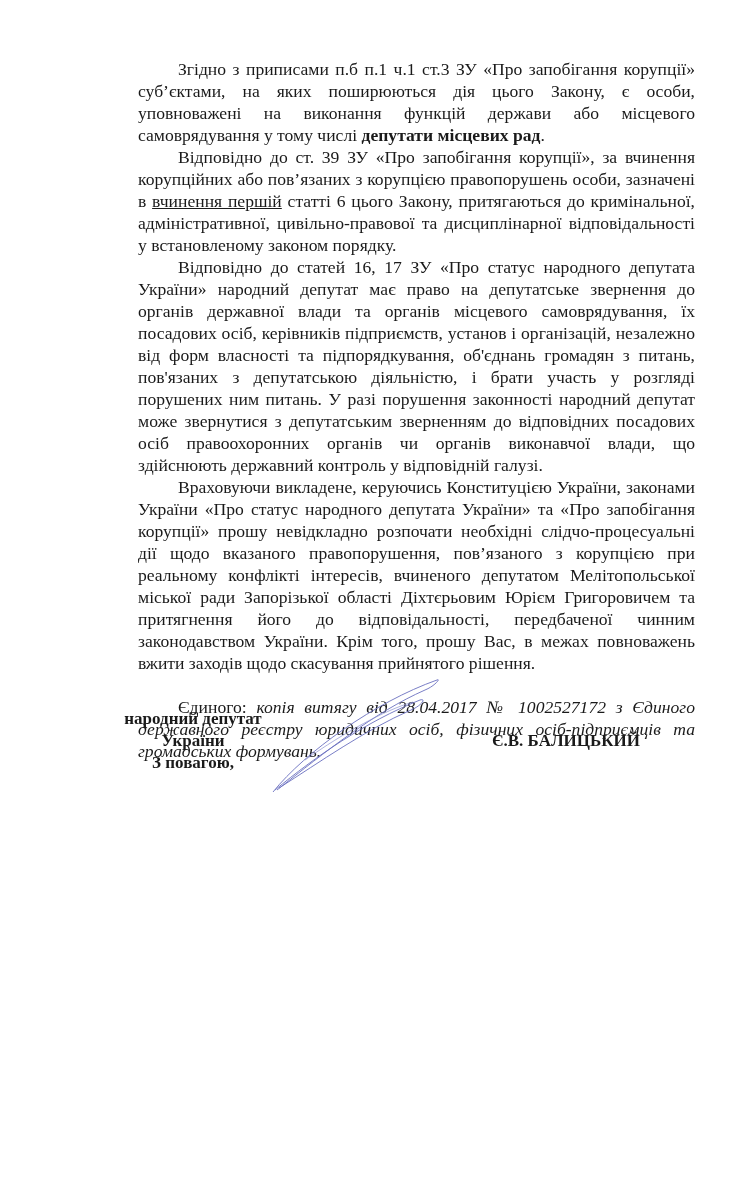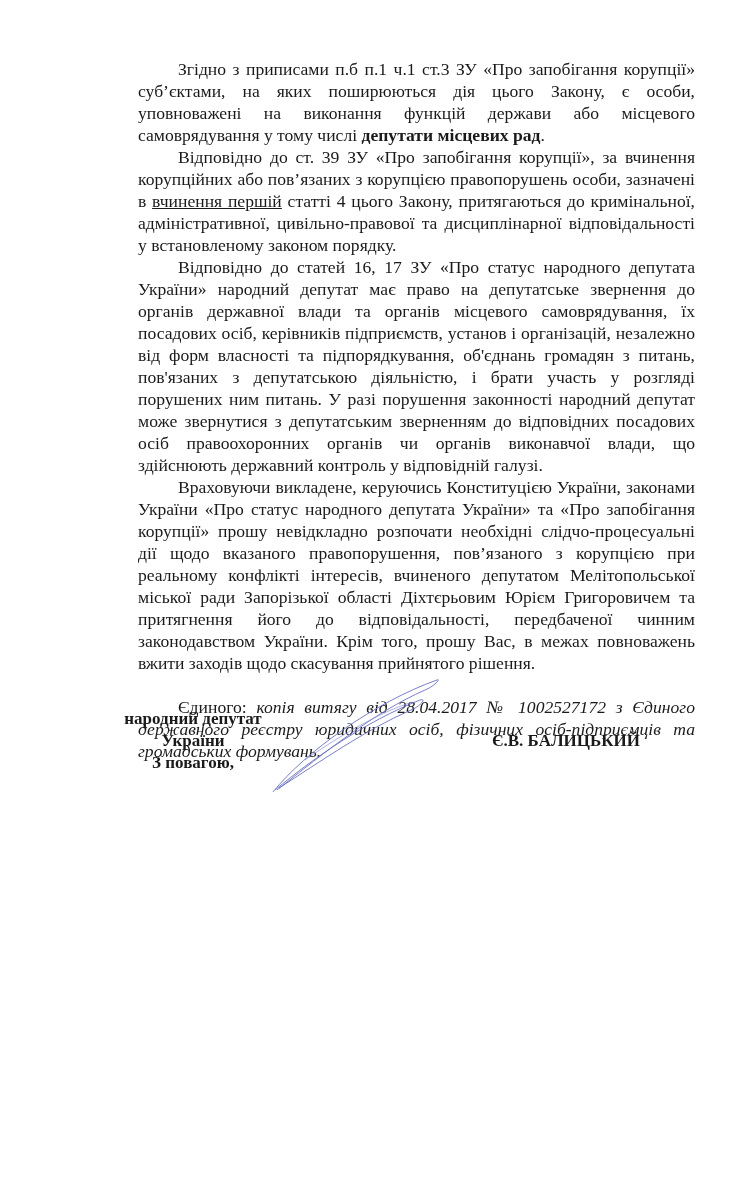--- a/index.html
+++ b/index.html
@@ -25,21 +25,21 @@
   .sig-left { position: absolute; left: 93px; top: 0; width: 200px; text-align: center; line-height: 22px; }
   .sig-name { position: absolute; left: 492px; top: 22px; line-height: 22px; }
   .signature { position: absolute; left: 265px; top: 672px; width: 180px; height: 130px; }
 </style>
 </head>
 <body>
 
 <div class="page">
   <div class="text">
     <p class="para"><span>Згідно з приписами  п.б п.1 ч.1 ст.3 ЗУ «Про запобігання корупції» суб’єктами, на яких поширюються дія цього Закону, є особи, уповноважені на виконання функцій держави або місцевого самоврядування у тому числі </span><span class="bold">депутати місцевих рад</span><span>.</span></p>
-    <p class="para"><span>Відповідно до ст. 39 ЗУ «Про запобігання корупції», за вчинення корупційних або пов’язаних з корупцією правопорушень особи, зазначені в </span><span class="u">вчинення першій</span><span> статті 4 цього Закону, притягаються до кримінальної, адміністративної, цивільно-правової та дисциплінарної відповідальності у встановленому законом порядку.</span></p>
+    <p class="para"><span>Відповідно до ст. 39 ЗУ «Про запобігання корупції», за вчинення корупційних або пов’язаних з корупцією правопорушень особи, зазначені в </span><span class="u">вчинення першій</span><span> статті 6 цього Закону, притягаються до кримінальної, адміністративної, цивільно-правової та дисциплінарної відповідальності у встановленому законом порядку.</span></p>
     <p class="para"><span>Відповідно до статей 16, 17  ЗУ «Про статус народного депутата України» народний депутат має право на депутатське звернення до органів державної влади та органів місцевого самоврядування, їх посадових осіб, керівників підприємств, установ і організацій, незалежно від форм власності та підпорядкування, об'єднань громадян з питань, пов'язаних з депутатською діяльністю, і брати участь у розгляді порушених ним питань. У разі порушення законності народний депутат може звернутися з депутатським зверненням до відповідних посадових осіб правоохоронних органів чи органів виконавчої влади, що здійснюють державний контроль у відповідній галузі.</span></p>
     <p class="para"><span>Враховуючи викладене, керуючись Конституцією України, законами України «Про статус народного депутата України» та «Про запобігання корупції» прошу невідкладно розпочати необхідні слідчо-процесуальні дії щодо вказаного правопорушення, пов’язаного з корупцією при реальному конфлікті інтересів, вчиненого депутатом Мелітопольської міської ради Запорізької області Діхтєрьовим Юрієм Григоровичем та притягнення його до відповідальності, передбаченої чинним законодавством України. Крім того, прошу Вас, в межах повноважень вжити заходів щодо скасування прийнятого рішення.</span></p>
     <p class="para appendix"><span>Єдиного: </span><span class="it">копія витягу від 28.04.2017 № 1002527172  з Єдиного державного реєстру юридичних осіб, фізичних осіб-підприємців та громадських формувань.</span></p>
   </div>
 
   <div class="sig-block">
     <div class="sig-left">
       <div>народний депутат України</div>
       <div>З повагою,</div>
     </div>

